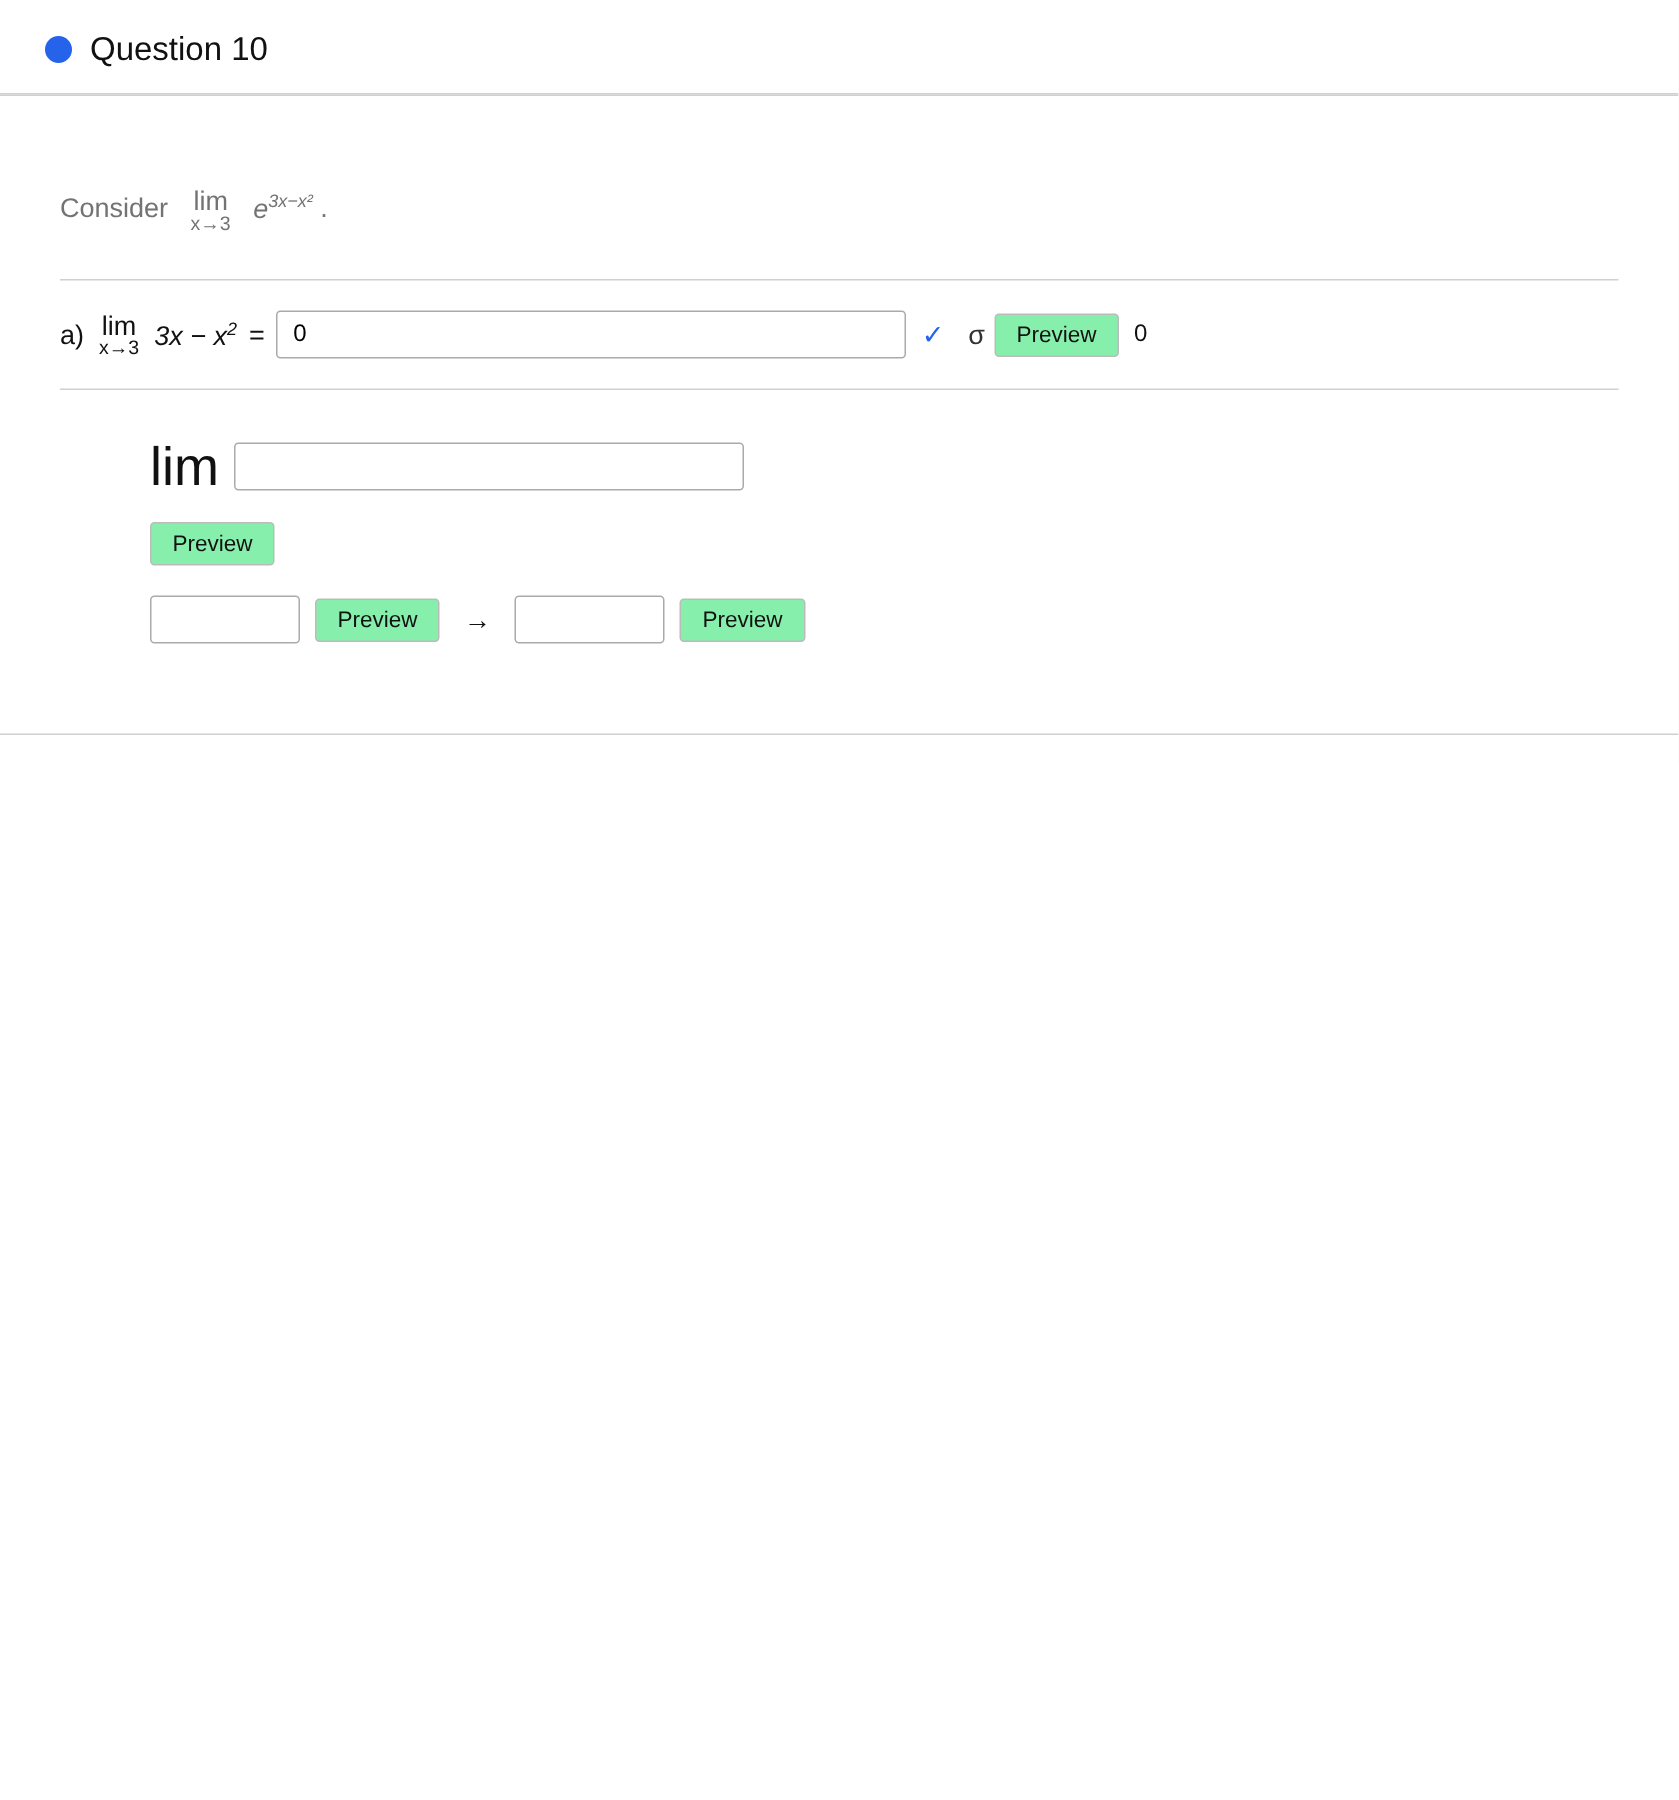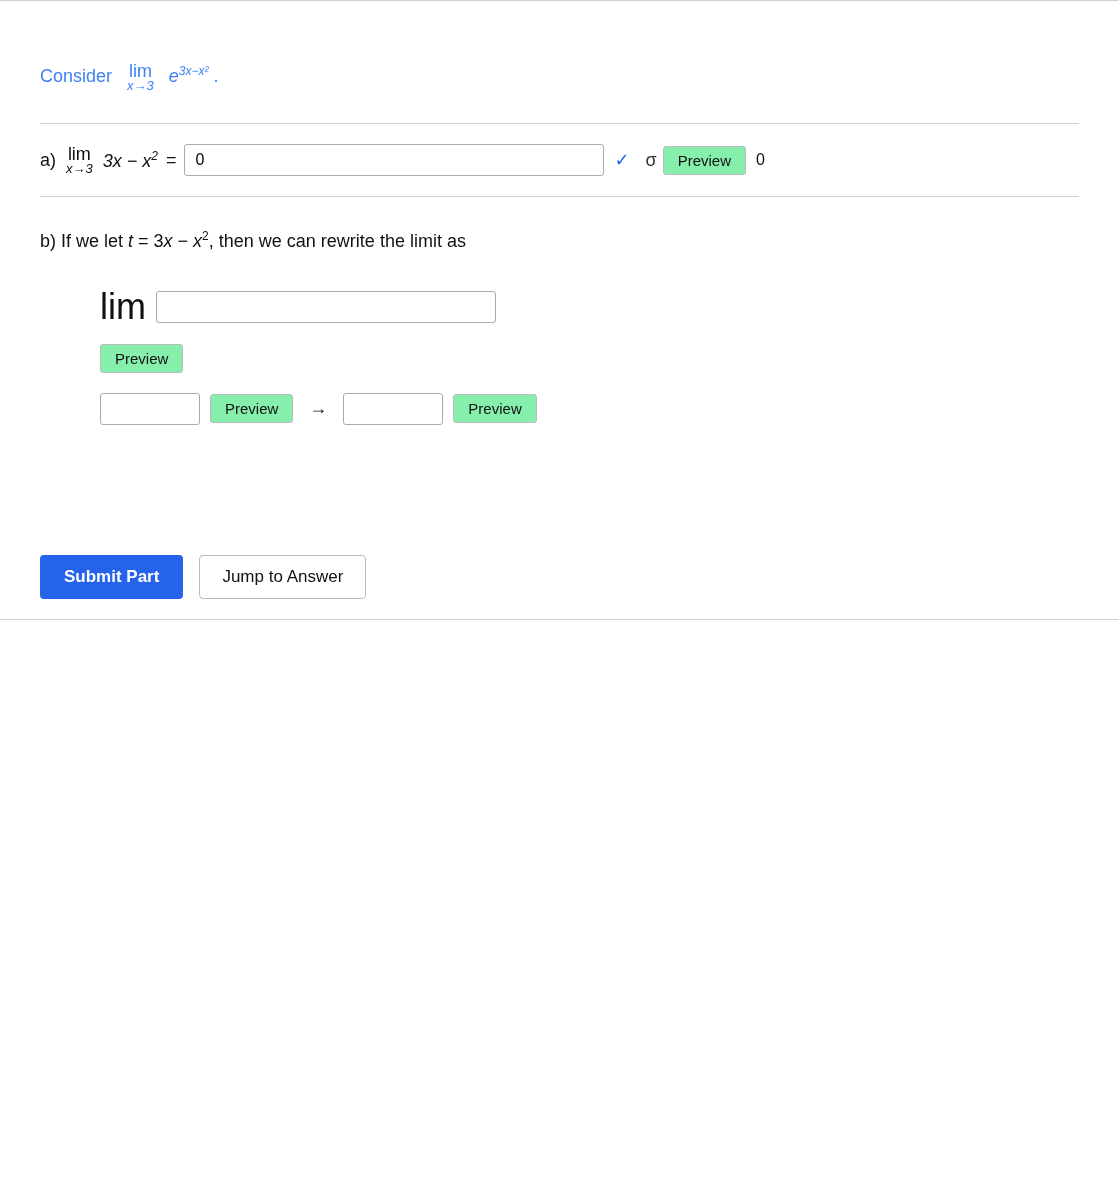--- a/index.html
+++ b/index.html
@@ -51,42 +51,41 @@
       border: none;
       border-top: 1px solid #d0d0d0;
     }
 
     .content-area {
       padding: 30px 40px;
     }
 
     .consider-text {
       font-size: 18px;
-      color: #3b82f6;
+      color: #737373;
       margin-bottom: 30px;
       margin-top: 10px;
     }
 
     .lim-expression {
       display: inline-flex;
       flex-direction: column;
       align-items: center;
       vertical-align: middle;
       margin: 0 4px;
     }
 
     .lim-main {
       font-size: 18px;
       font-weight: 500;
     }
 
     .lim-sub {
       font-size: 13px;
       margin-top: -4px;
-      font-style: italic;
     }
 
     .part-a {
       display: flex;
       align-items: center;
       margin-bottom: 20px;
       font-size: 18px;
       color: #111;
     }
 
@@ -247,20 +246,24 @@
       border: none;
       border-top: 1px solid #d0d0d0;
       margin: 0 0 20px 0;
     }
   </style>
 </head>
 <body>
 
 <div class="page-container">
 
+  <div class="question-header">
+    <div class="question-dot"></div>
+    <span class="question-title">Question 10</span>
+  </div>
 
   <hr class="top-extra-divider">
 
   <div class="content-area">
 
     <div class="consider-text">
       <span>Consider</span>
       <span style="margin: 0 6px;">
         <span class="lim-expression">
           <span class="lim-main" style="font-style:normal;">lim</span>
@@ -290,24 +293,20 @@
       <input type="text" class="answer-input" value="0" style="">
       <span class="check-icon">✓</span>
       <span class="sigma-icon">σ</span>
       <button class="preview-btn">Preview</button>
       <span class="score-display">0</span>
     </div>
 
     <hr class="separator">
 
     <div style="margin-top: 30px; margin-bottom: 30px;">
-      <div class="part-b-text">
-        <span>b)</span>
-        If we let <em>t</em> = 3<em>x</em> − <em>x</em><sup>2</sup>, then we can rewrite the limit as
-      </div>
 
       <div class="lim-section">
         <span class="lim-large">lim</span>
         <input type="text" class="lim-input-wide" value="" style="">
       </div>
 
       <div class="preview-row">
         <button class="preview-btn">Preview</button>
       </div>
 
@@ -315,19 +314,15 @@
         <input type="text" class="small-input" value="" style="">
         <button class="preview-btn">Preview</button>
         <span class="arrow-text">→</span>
         <input type="text" class="small-input" value="" style="">
         <button class="preview-btn">Preview</button>
       </div>
     </div>
 
   </div>
 
-  <div class="bottom-actions">
-    <button class="submit-btn">Submit Part</button>
-    <button class="jump-btn">Jump to Answer</button>
-  </div>
 
   <hr class="divider">
 </div>
 
 </body></html>

